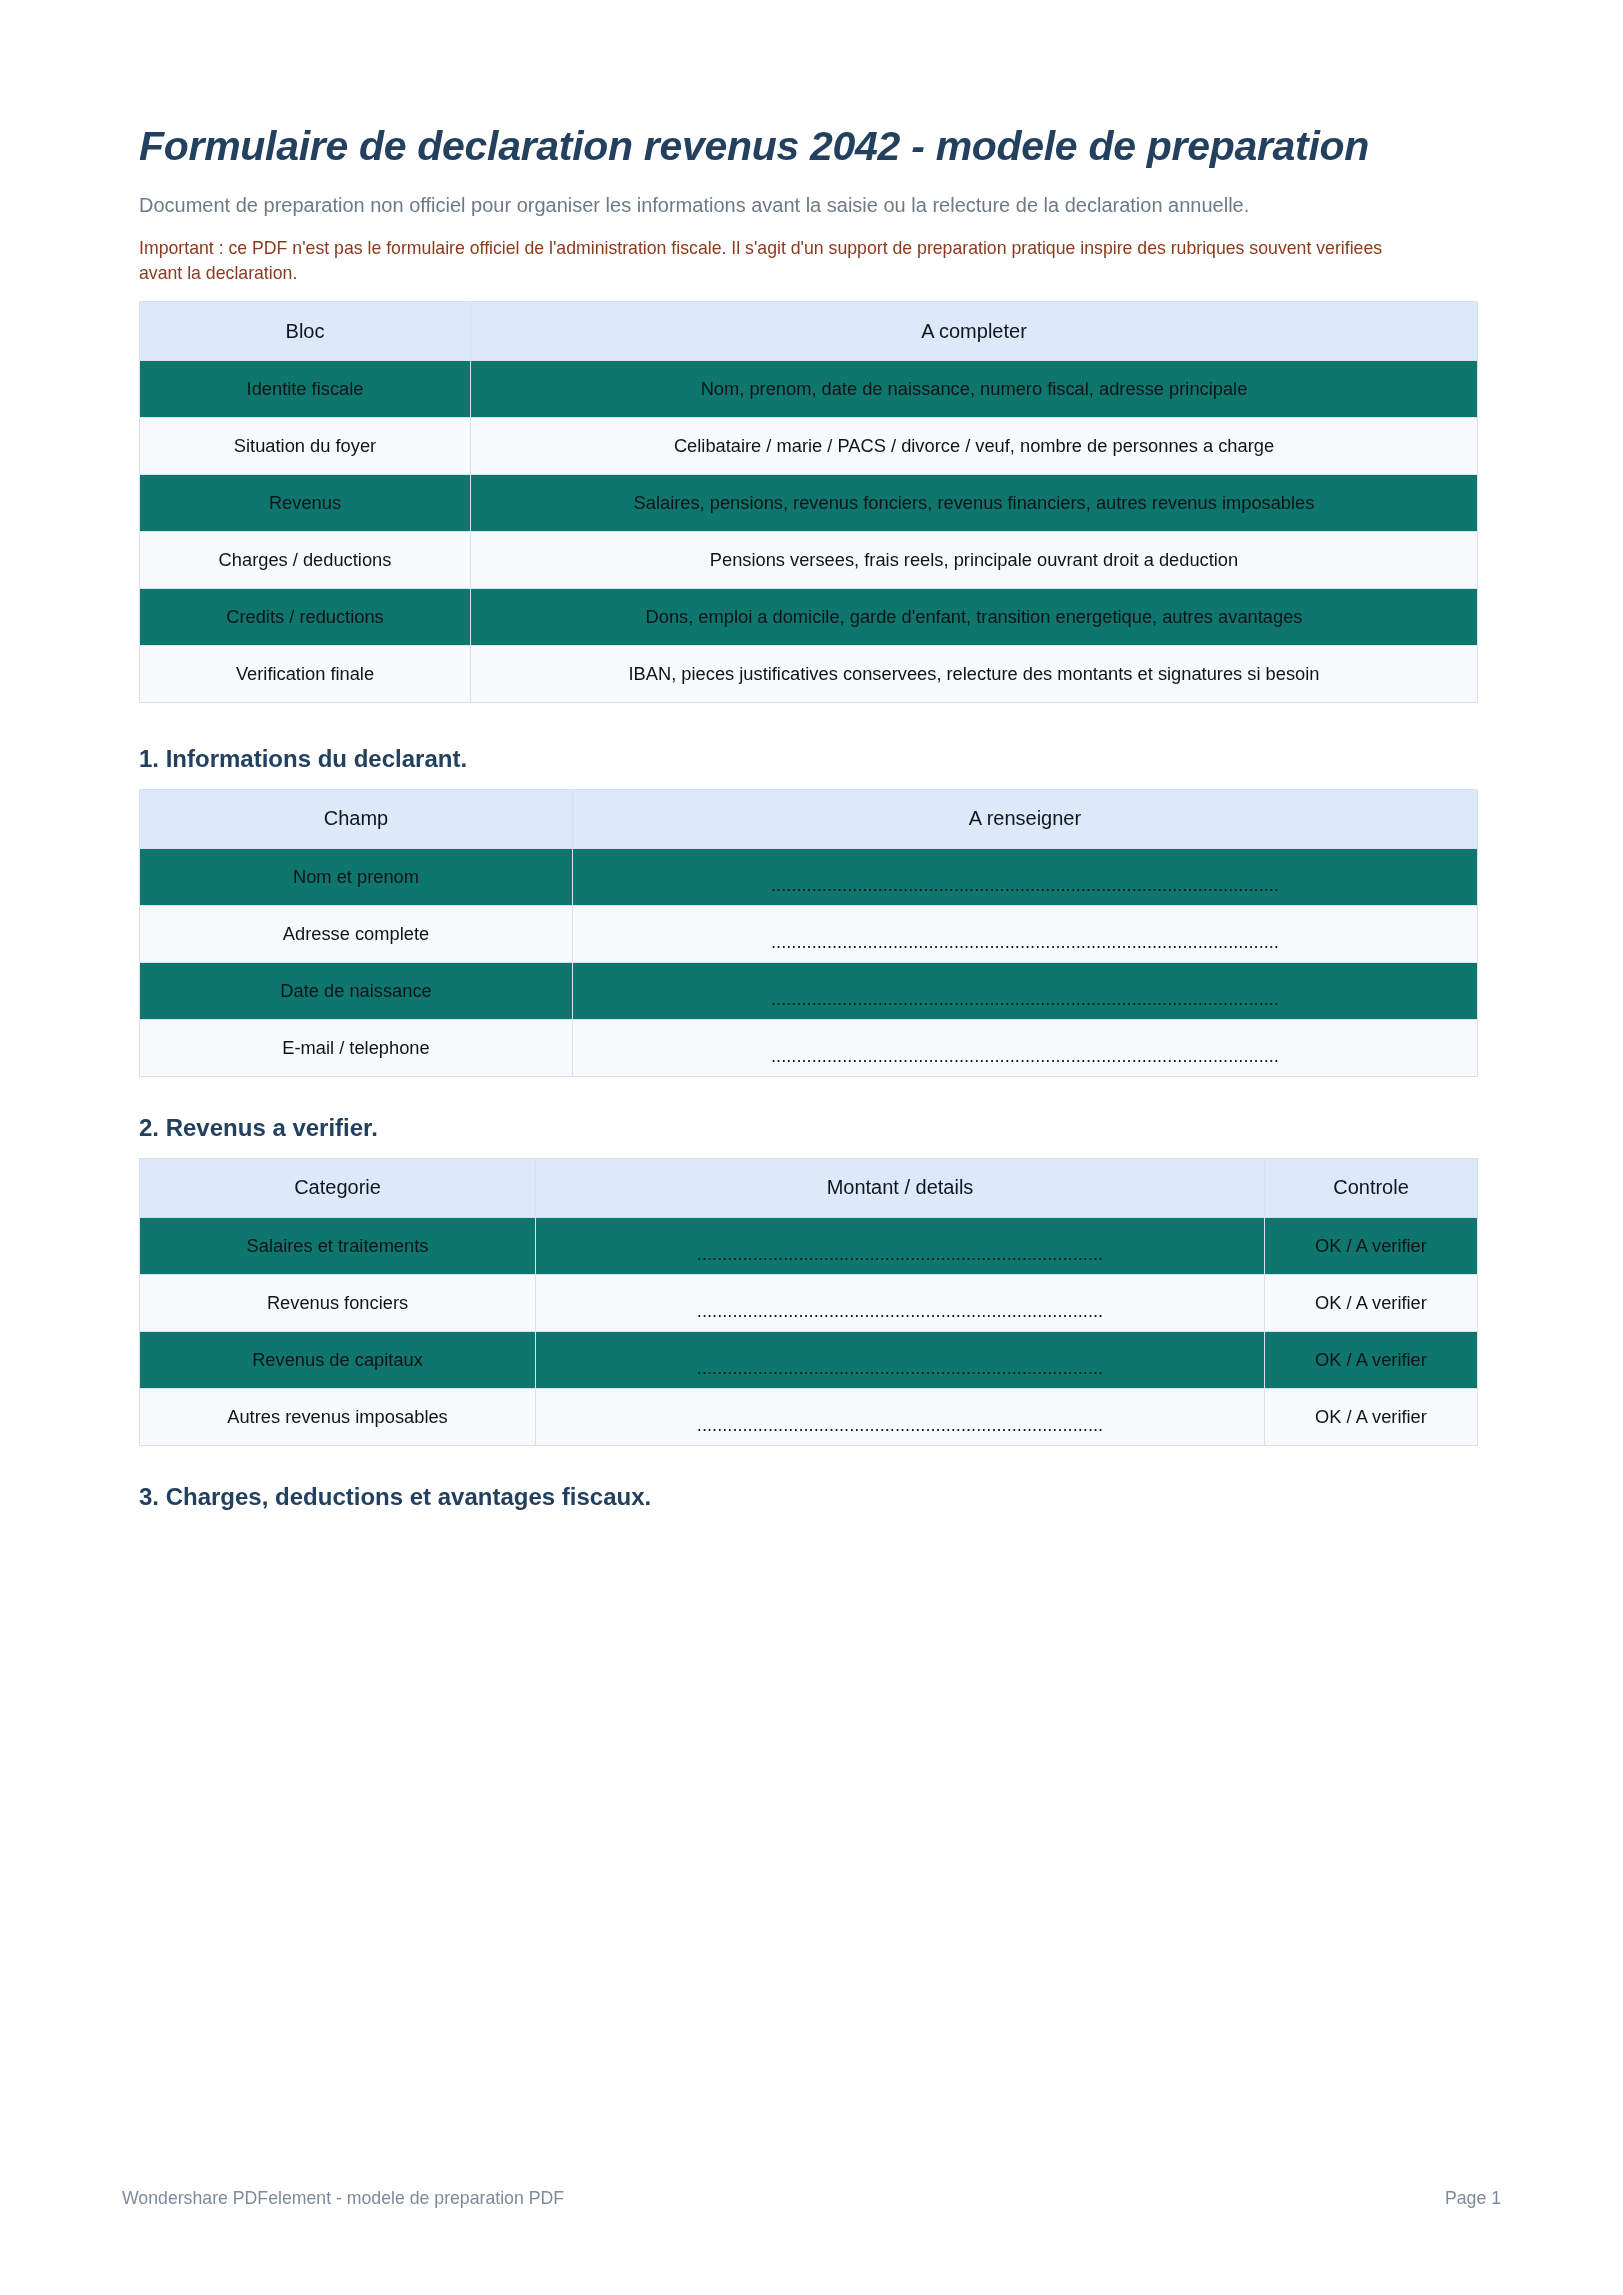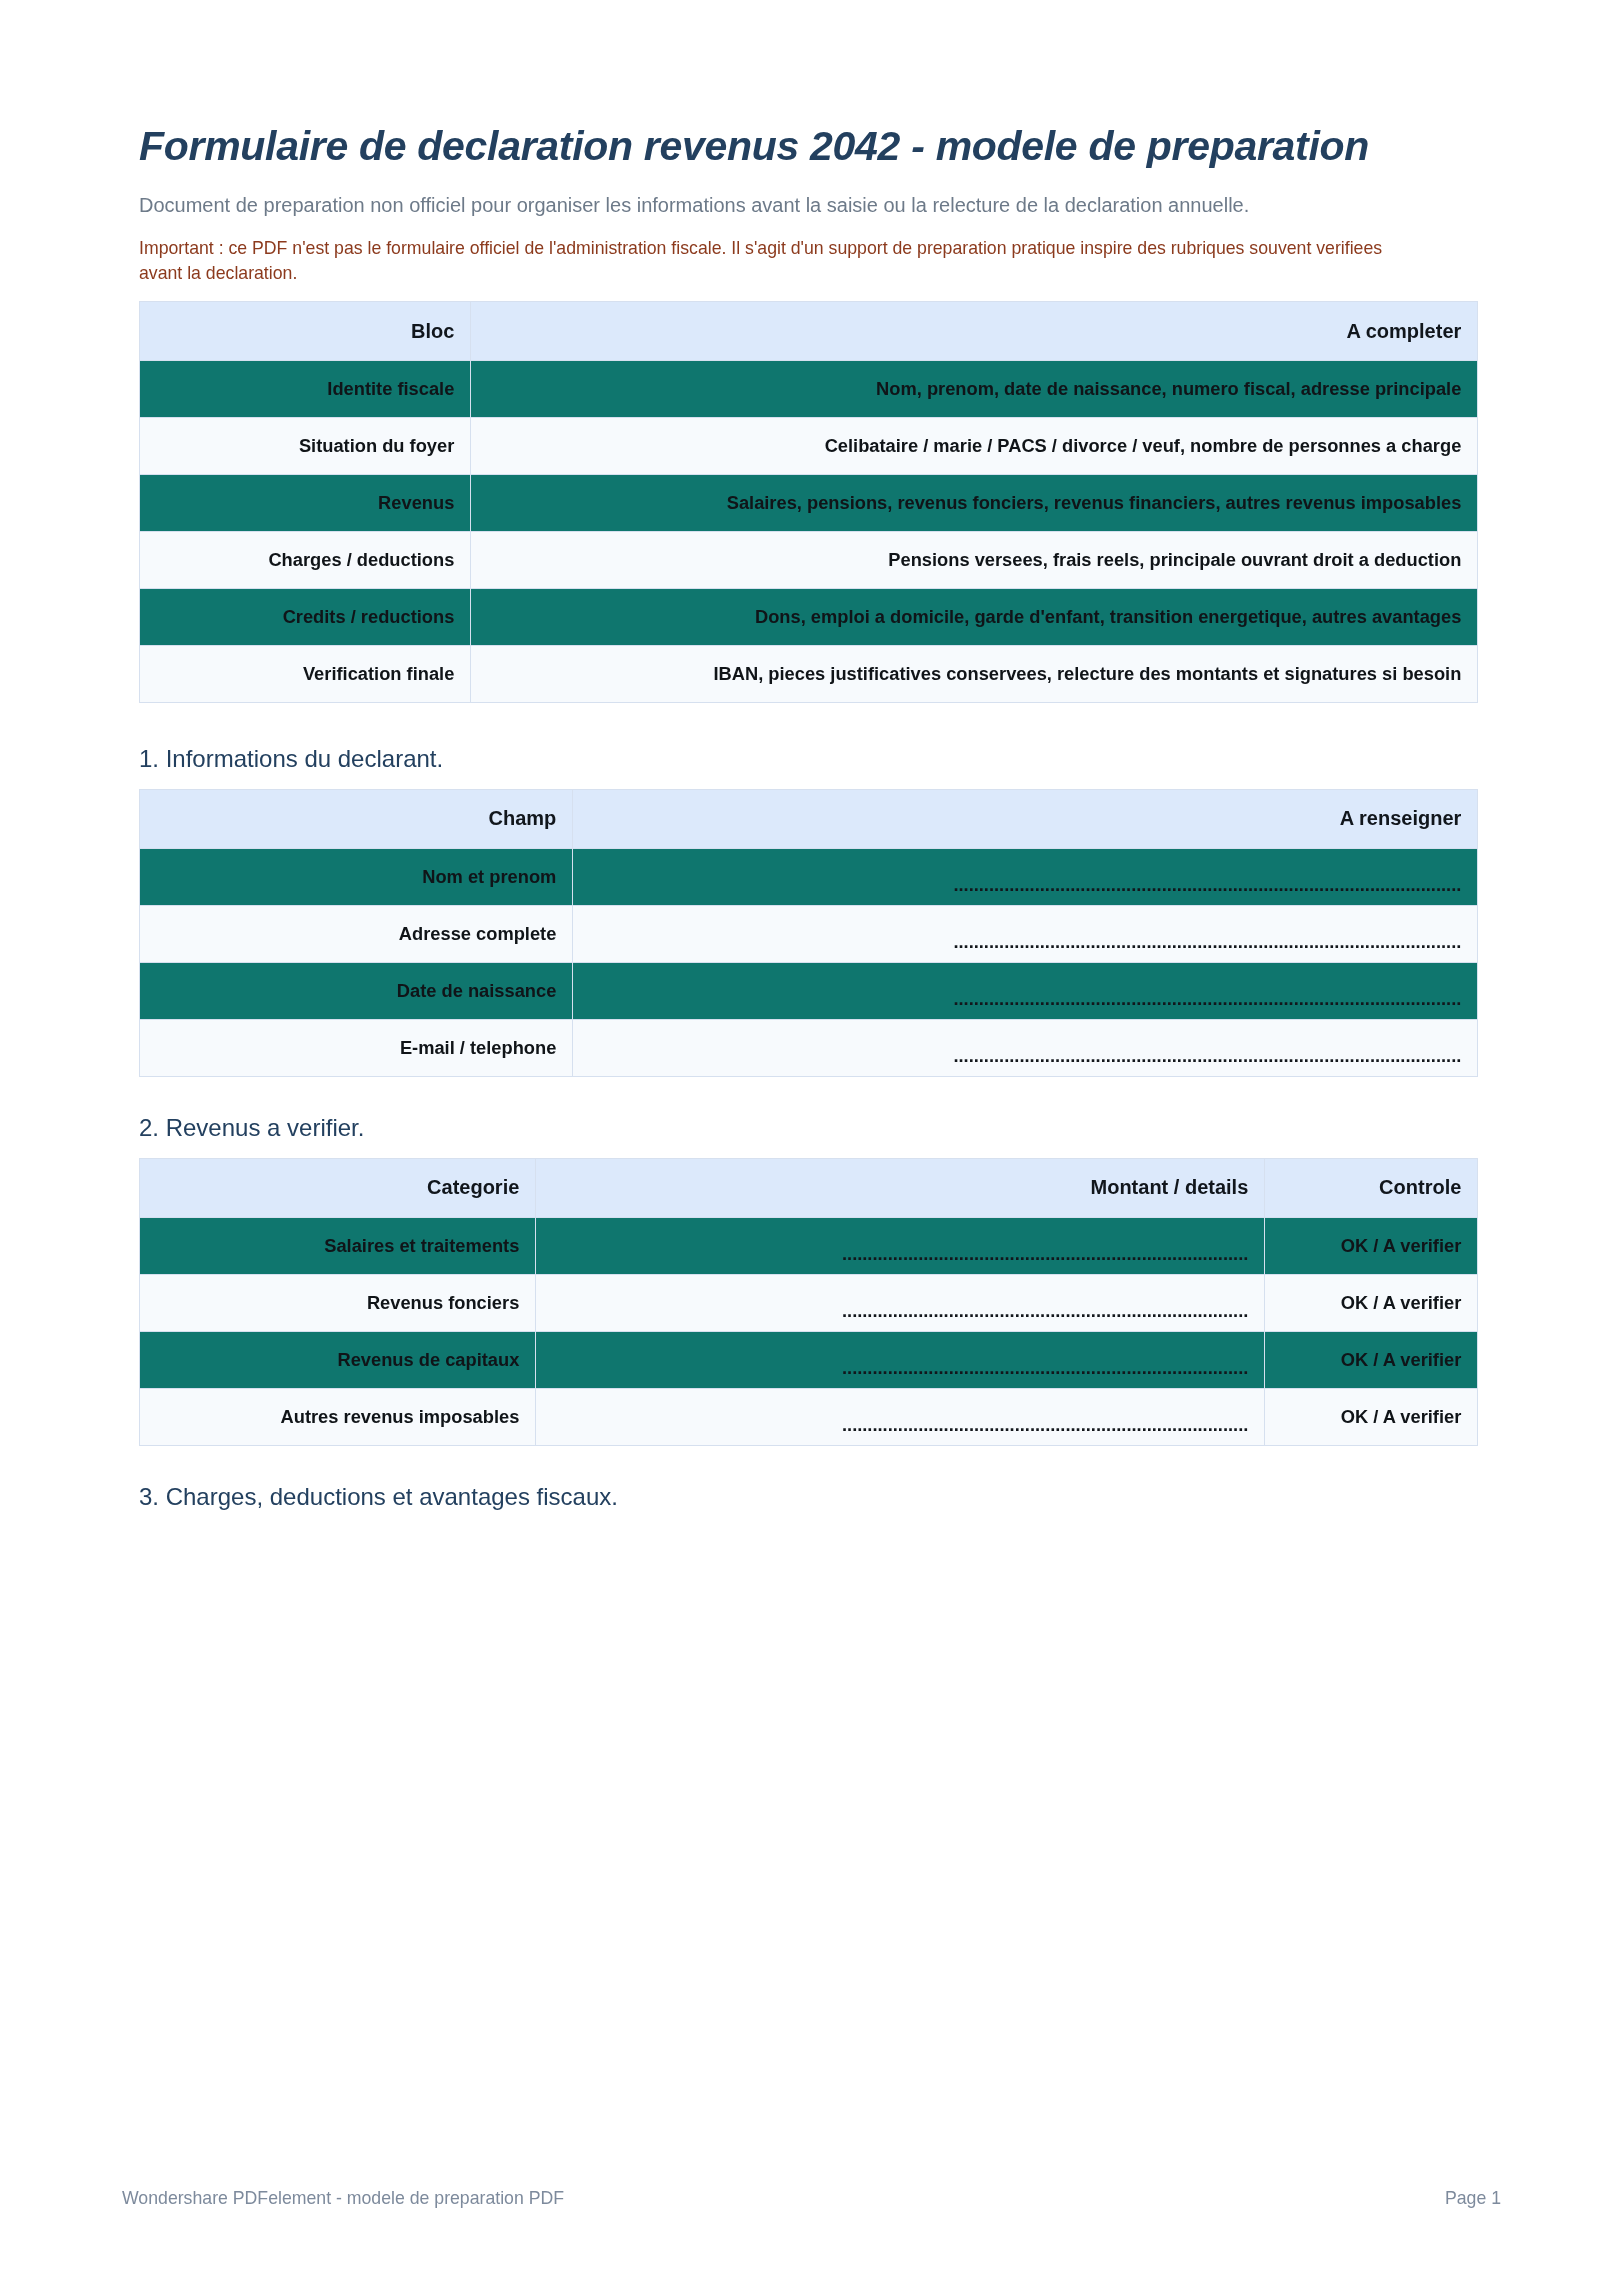--- a/index.html
+++ b/index.html
@@ -56,23 +56,23 @@
   table.grid {
     border-collapse: collapse;
     table-layout: fixed;
     width: 1337px;
     margin: 0;
   }
   table.grid th,
   table.grid td {
     border: 0.7px solid #d6e0ef;
     padding: 0 15.7px;
-    text-align: right;
+    text-align: center;
     vertical-align: middle;
-    font-weight: bold;
+    font-weight: normal;
     overflow: visible;
     white-space: nowrap;
   }
   table.grid thead th {
     background: #dce9fb;
     font-size: 20px;
     color: #11161c;
     height: 58px;
   }
   table.grid tbody td {
@@ -106,21 +106,21 @@
     letter-spacing: 0px;
     overflow: hidden;
     white-space: nowrap;
     position: relative;
     top: 8.5px;
   }
 
   
   .section-heading {
     font-size: 24px;
-    font-weight: normal;
+    font-weight: bold;
     color: #23405f;
     margin: 37px 0 15.7px 0;
   }
   .section-heading.first { margin-top: 42px; }
 
   
   .footer {
     position: absolute;
     left: 122px;
     right: 122px;

